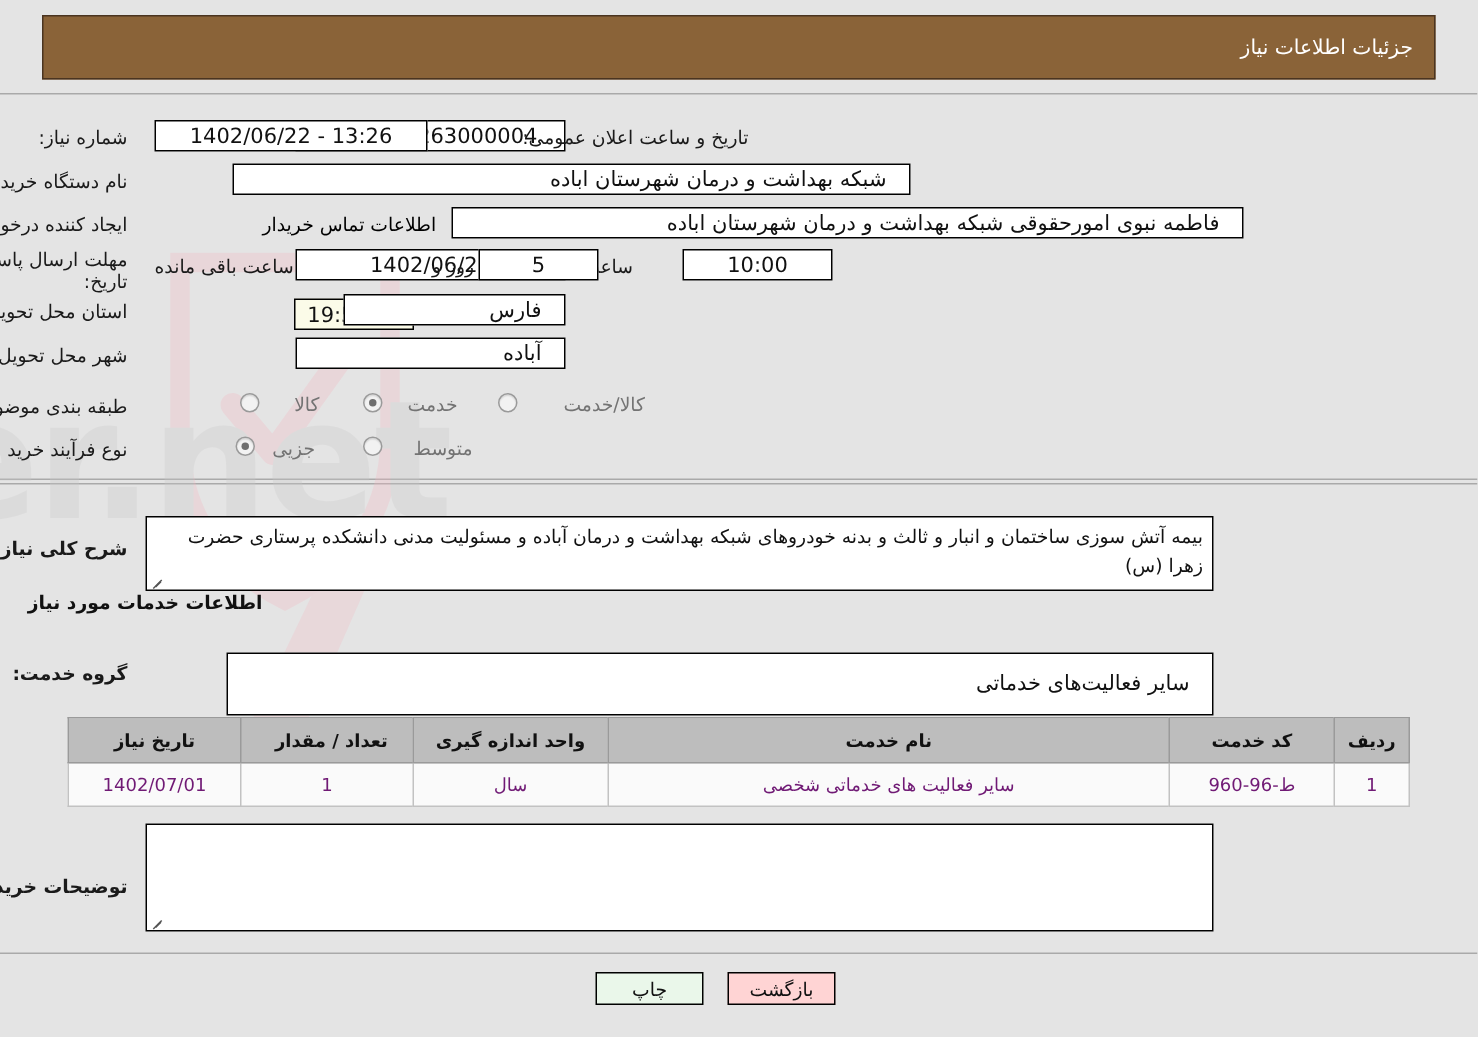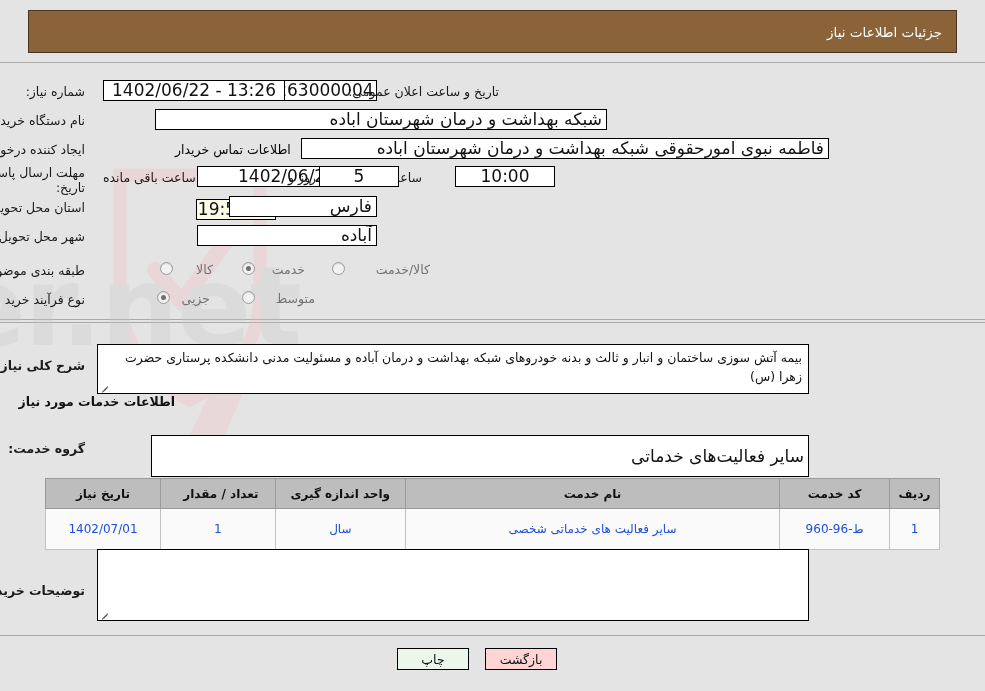--- a/index.html
+++ b/index.html
@@ -69,25 +69,25 @@
     line-height: 15px;
     white-space: nowrap;
     z-index: 6;
   }
   .lbl.b { font-weight: bold; }
 
   .fld {
     position: absolute;
     background: #ffffff;
     border: 1px solid #000000;
-    font-size: 17px;
+    font-size: 14px;
     color: #111111;
     display: flex;
     align-items: center;
-    padding: 0 4px;
+    padding: 0 15px;
     line-height: 1;
     z-index: 6;
     overflow: hidden;
     white-space: nowrap;
   }
   .fld.c { justify-content: center; }
   .fld.r { justify-content: flex-start; }
   .fld.timer { background: #fbfbe8; justify-content: center; }
 
   .lnk {
@@ -179,24 +179,24 @@
     font-weight: bold;
     height: 30px;
     padding: 0 6px;
     font-size: 12px;
     text-align: center;
     white-space: nowrap;
   }
   #svc-table td {
     background: #fafafa;
     border: 1px solid #c2c2c2;
-    height: 41px;
+    height: 29px;
     padding: 0 6px;
     text-align: center;
-    color: #1d4ed8;
+    color: #701a75;
     font-size: 12px;
     white-space: nowrap;
   }
 
   
   .btn {
     position: absolute;
     border: 1px solid #000;
     font-size: 12.5px;
     color: #111;

